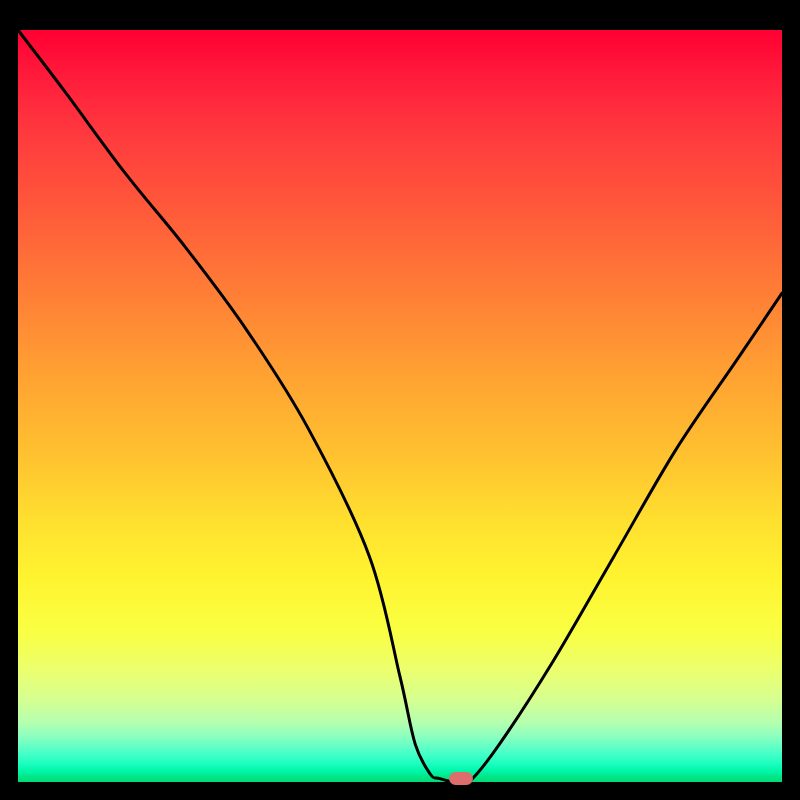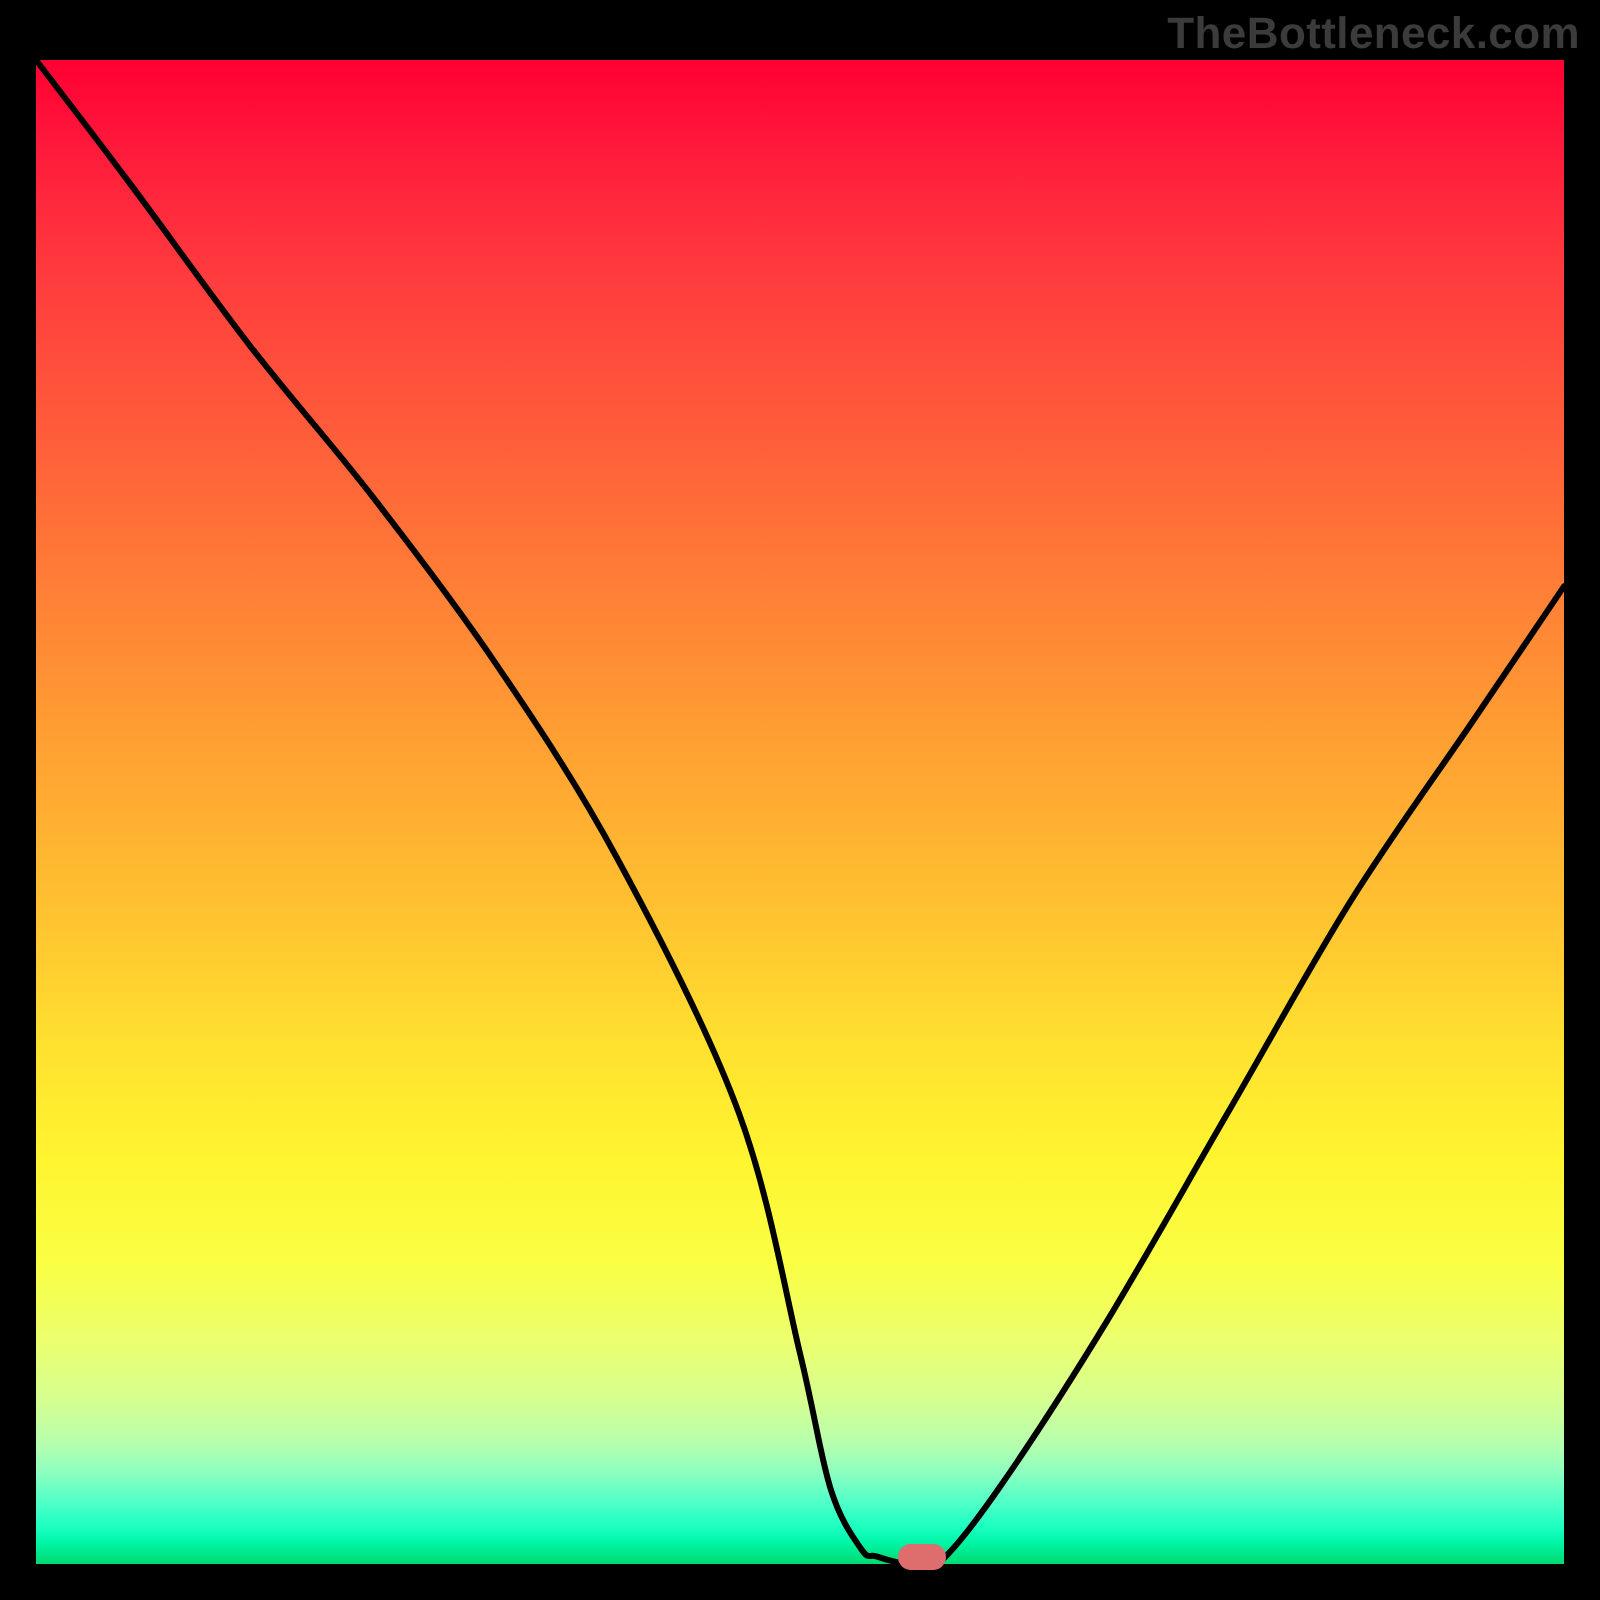--- a/index.html
+++ b/index.html
@@ -77,21 +77,20 @@
     width: 24px;
     height: 13px;
     background: #de6d6d;
     border-radius: 7px;
   }
 </style>
 </head>
 <body>
 
 <div class="stage">
-  <div class="watermark">TheBottleneck.com</div>
 
   <div class="plot-area">
     <svg class="curve" viewBox="0 0 764 752" preserveAspectRatio="none">
       <path id="curve-path" d="M 0.0 0.0 C 7.6 10.0, 28.0 36.3, 45.8 60.2 C 63.7 84.0, 86.6 116.6, 107.0 142.9 C 127.3 169.2, 147.7 191.8, 168.1 218.1 C 188.5 244.4, 208.8 270.7, 229.2 300.8 C 249.6 330.9, 269.9 361.0, 290.3 398.6 C 310.7 436.2, 336.2 485.0, 351.4 526.4 C 366.7 567.8, 374.4 615.4, 382.0 646.7 C 389.6 678.1, 392.2 698.1, 397.3 714.4 C 402.4 730.7, 408.7 738.8, 412.6 744.5 C 416.4 750.1, 416.4 747.0, 420.2 748.2 C 424.0 749.5, 430.4 751.4, 435.5 752.0 C 440.6 752.6, 443.1 758.3, 450.8 752.0 C 458.4 745.7, 467.3 734.5, 481.3 714.4 C 495.3 694.3, 515.7 663.0, 534.8 631.7 C 553.9 600.3, 575.5 561.5, 595.9 526.4 C 616.3 491.3, 636.7 453.7, 657.0 421.1 C 677.4 388.5, 700.3 357.2, 718.2 330.9 C 736.0 304.6, 756.4 274.5, 764.0 263.2"></path>
     </svg>
     <div class="marker" id="marker" style="left: 431.12px; top: 741.74px;"></div>
   </div>
 </div>
 
 </body></html>

